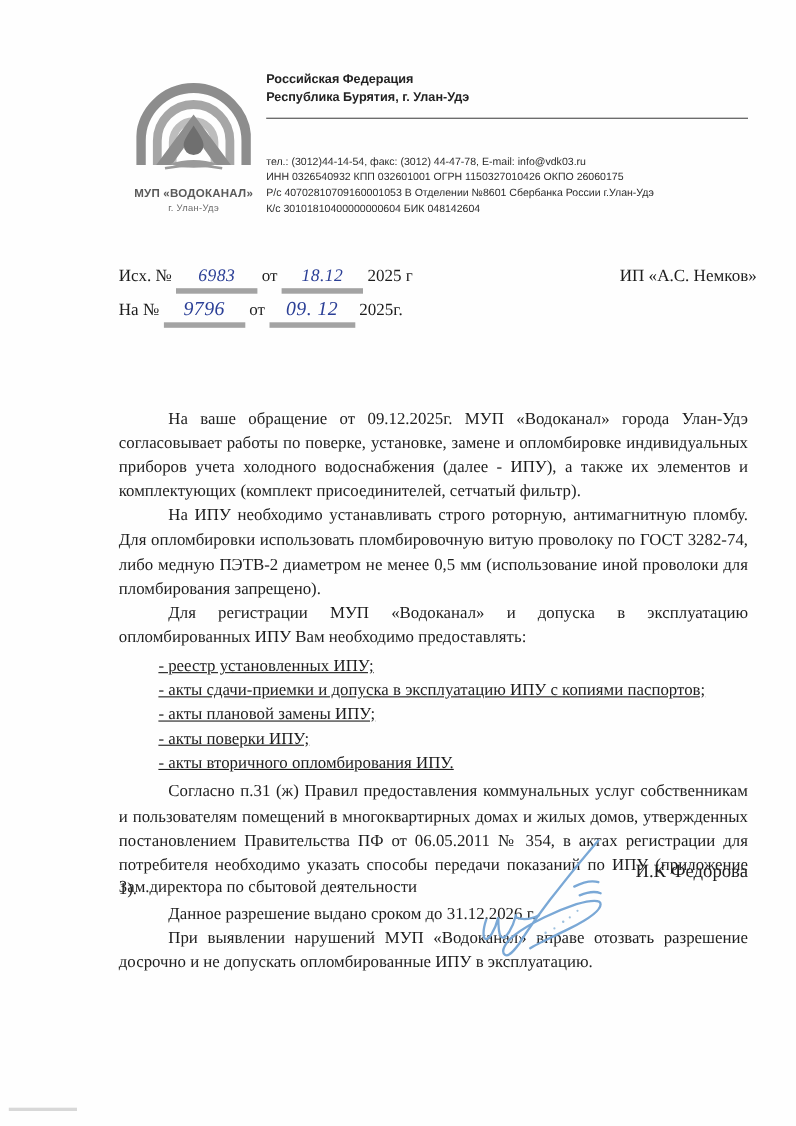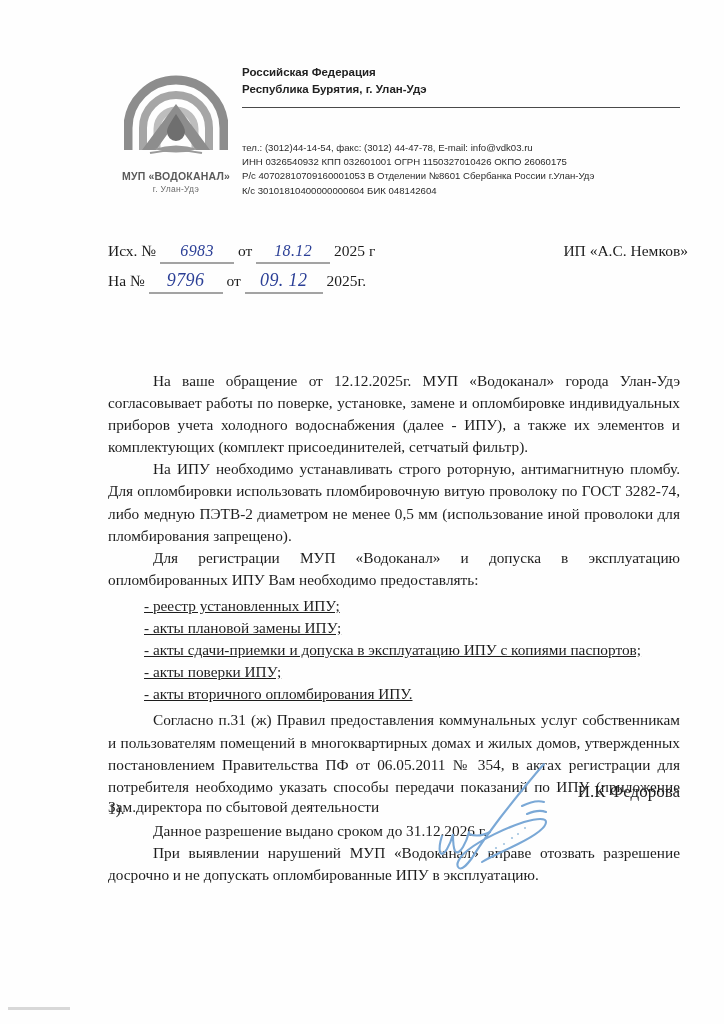--- a/index.html
+++ b/index.html
@@ -105,21 +105,21 @@
   .ref-row {
     position: relative;
     height: 29px;
     font-size: 15.5px;
     line-height: 22px;
     white-space: nowrap;
   }
   .ref-row .seg { display: inline-block; vertical-align: baseline; text-align: center; }
   .blank {
     display: inline-block;
-    border-bottom: 2px solid #a3a3a3;
+    border-bottom: 5px solid #a3a3a3;
     text-align: center;
     vertical-align: baseline;
     position: relative;
   }
   .hand {
     font-family: "Liberation Serif", serif;
     font-style: italic;
     color: #2b3f96;
     font-size: 16px;
     letter-spacing: .4px;
@@ -264,28 +264,28 @@
       </span>
       <span class="seg">от</span>
       <span class="blank" style="width:78px">
         <span class="hand big">09. 12</span>
       </span>
       <span class="seg">2025г.</span>
     </div>
   </div>
 
   <div class="body">
-    <p>На ваше обращение от 12.12.2025г. МУП «Водоканал» города Улан-Удэ согласовывает работы по поверке, установке, замене и опломбировке индивидуальных приборов учета холодного водоснабжения (далее - ИПУ), а также их элементов и комплектующих (комплект присоединителей, сетчатый фильтр).</p>
+    <p>На ваше обращение от 09.12.2025г. МУП «Водоканал» города Улан-Удэ согласовывает работы по поверке, установке, замене и опломбировке индивидуальных приборов учета холодного водоснабжения (далее - ИПУ), а также их элементов и комплектующих (комплект присоединителей, сетчатый фильтр).</p>
     <p>На ИПУ необходимо устанавливать строго роторную, антимагнитную пломбу. Для опломбировки использовать пломбировочную витую проволоку по ГОСТ 3282-74, либо медную ПЭТВ-2 диаметром не менее 0,5 мм (использование иной проволоки для пломбирования запрещено).</p>
     <p>Для регистрации МУП «Водоканал» и допуска в эксплуатацию опломбированных ИПУ Вам необходимо предоставлять:</p>
 
     <ul>
       <li>- реестр установленных ИПУ;</li>
+      <li>- акты сдачи-приемки и допуска в эксплуатацию ИПУ с копиями паспортов;</li>
       <li>- акты плановой замены ИПУ;</li>
-      <li>- акты сдачи-приемки и допуска в эксплуатацию ИПУ с копиями паспортов;</li>
       <li>- акты поверки ИПУ;</li>
       <li>- акты вторичного опломбирования ИПУ.</li>
     </ul>
 
     <p>Согласно п.31 (ж) Правил предоставления коммунальных услуг собственникам и пользователям помещений в многоквартирных домах и жилых домов, утвержденных постановлением Правительства ПФ от 06.05.2011 № 354, в актах регистрации для потребителя необходимо указать способы передачи показаний по ИПУ (приложение 1).</p>
     <p>Данное разрешение выдано сроком до 31.12.2026 г.</p>
     <p>При выявлении нарушений МУП «Водоканал» вправе отозвать разрешение досрочно и не допускать опломбированные ИПУ в эксплуатацию.</p>
   </div>
 
   <div class="sign">

